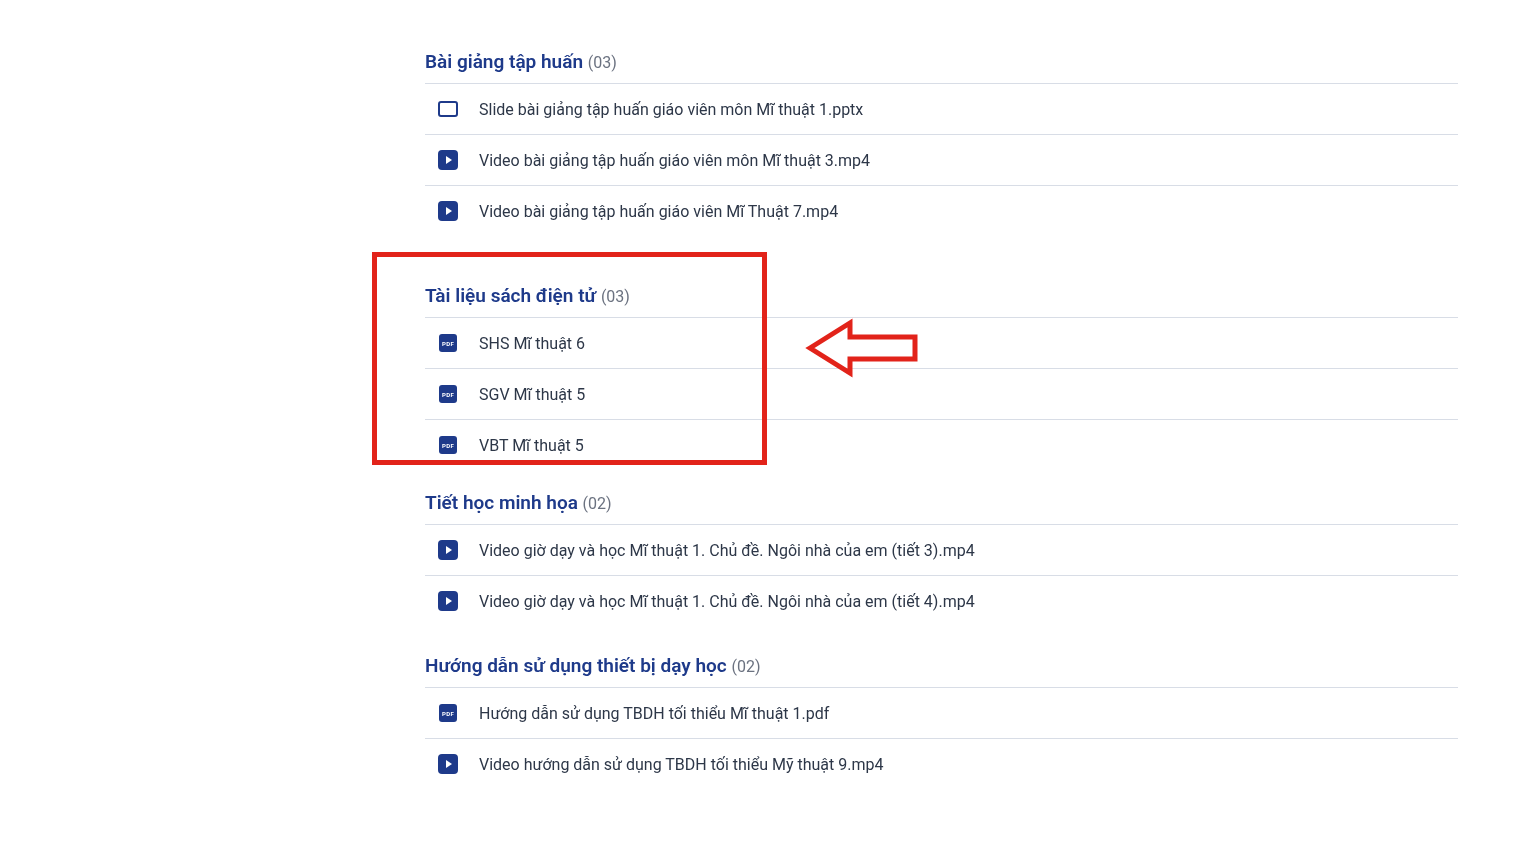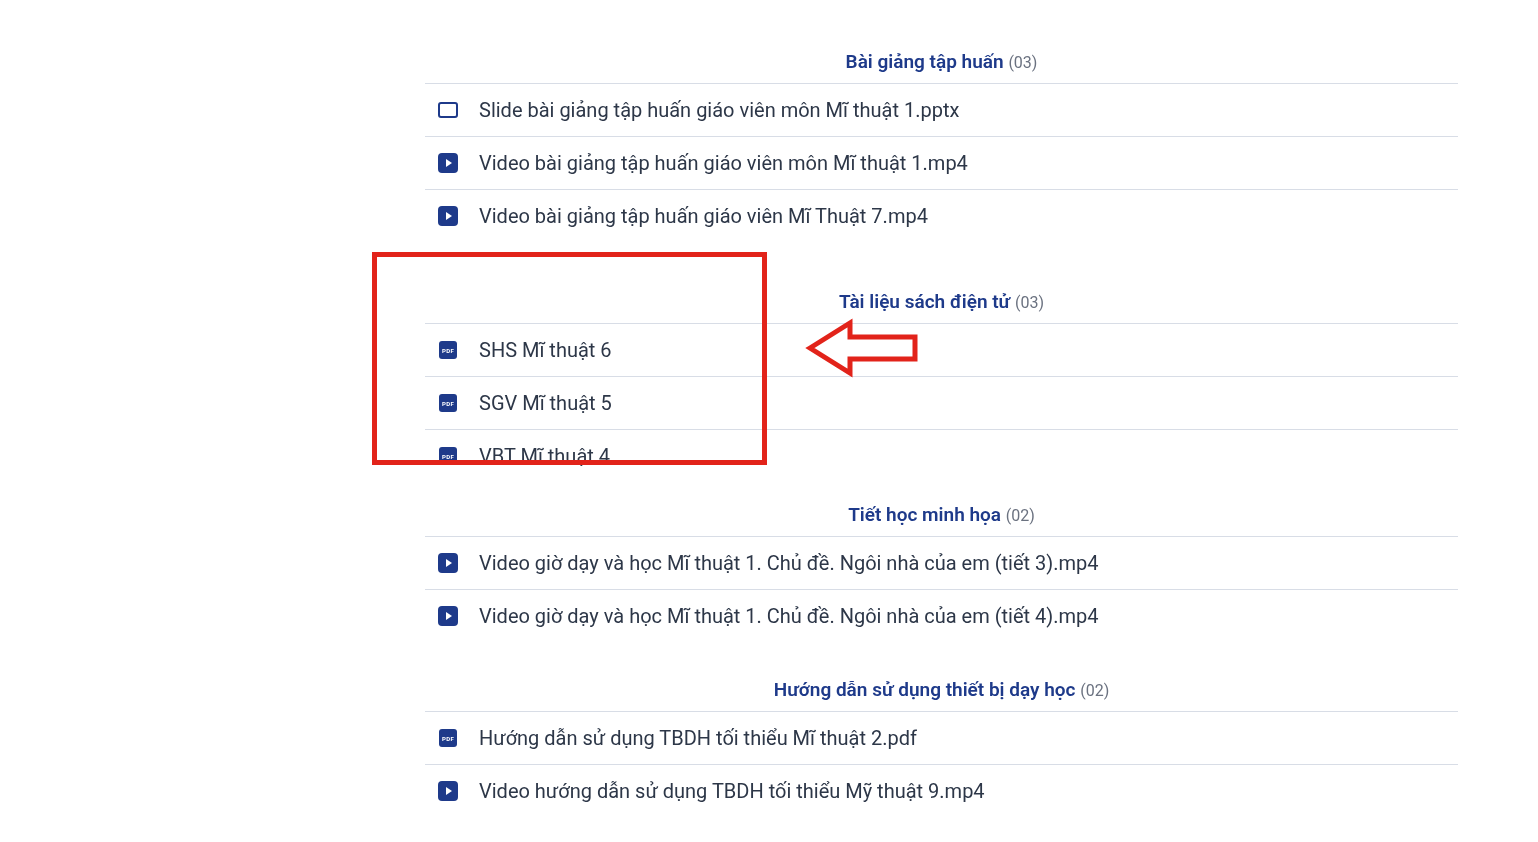--- a/index.html
+++ b/index.html
@@ -8,21 +8,20 @@
       background: #fff;
       width: 1538px;
       height: 842px;
       position: relative;
       overflow: hidden;
     }
     .container {
       padding-left: 425px;
       padding-right: 80px;
       padding-top: 0;
-      text-align: center;
     }
     .section {
       margin-top: 28px;
     }
     .section-header {
       font-size: 19px;
       font-weight: 600;
       color: #1e3a8a;
       padding-bottom: 10px;
     }
@@ -80,21 +79,21 @@
       margin-left: 2px;
     }
     .icon-slide {
       width: 20px;
       height: 16px;
       border: 2.5px solid #1e3a8a;
       border-radius: 3px;
       background: #fff;
     }
     .item-label {
-      font-size: 20px;
+      font-size: 16px;
       color: #2d3748;
     }
     
     .highlight-box {
       position: absolute;
       border: 5px solid #e2231a;
       pointer-events: none;
       z-index: 10;
     }
     
@@ -132,21 +131,21 @@
     <div class="item">
       <span class="icon-wrap">
           <span class="icon-slide"></span>
         </span>
       <span class="item-label">Slide bài giảng tập huấn giáo viên môn Mĩ thuật 1.pptx</span>
     </div>
     <div class="item">
       <span class="icon-wrap">
           <span class="icon-video"></span>
         </span>
-      <span class="item-label">Video bài giảng tập huấn giáo viên môn Mĩ thuật 1.mp4</span>
+      <span class="item-label">Video bài giảng tập huấn giáo viên môn Mĩ thuật 3.mp4</span>
     </div>
     <div class="item">
       <span class="icon-wrap">
           <span class="icon-video"></span>
         </span>
       <span class="item-label">Video bài giảng tập huấn giáo viên Mĩ Thuật 7.mp4</span>
     </div>
   </div>
 
   <div class="section" style="margin-top:48px;">
@@ -163,21 +162,21 @@
     <div class="item">
       <span class="icon-wrap">
           <span class="icon-pdf">PDF</span>
         </span>
       <span class="item-label">SGV Mĩ thuật 5</span>
     </div>
     <div class="item">
       <span class="icon-wrap">
           <span class="icon-pdf">PDF</span>
         </span>
-      <span class="item-label">VBT Mĩ thuật 4</span>
+      <span class="item-label">VBT Mĩ thuật 5</span>
     </div>
   </div>
 
   <div class="section" style="margin-top:21px;">
     <div class="section-header">
       <span>Tiết học minh họa</span>
       <span class="section-count">(02)</span>
     </div>
     <div class="item">
       <span class="icon-wrap">
@@ -186,30 +185,30 @@
       <span class="item-label">Video giờ dạy và học Mĩ thuật 1. Chủ đề. Ngôi nhà của em (tiết 3).mp4</span>
     </div>
     <div class="item">
       <span class="icon-wrap">
           <span class="icon-video"></span>
         </span>
       <span class="item-label">Video giờ dạy và học Mĩ thuật 1. Chủ đề. Ngôi nhà của em (tiết 4).mp4</span>
     </div>
   </div>
 
-  <div class="section" style="margin-top:36px;">
+  <div class="section" style="margin-top:28px;">
     <div class="section-header">
       <span>Hướng dẫn sử dụng thiết bị dạy học</span>
       <span class="section-count">(02)</span>
     </div>
     <div class="item">
       <span class="icon-wrap">
           <span class="icon-pdf">PDF</span>
         </span>
-      <span class="item-label">Hướng dẫn sử dụng TBDH tối thiểu Mĩ thuật 2.pdf</span>
+      <span class="item-label">Hướng dẫn sử dụng TBDH tối thiểu Mĩ thuật 1.pdf</span>
     </div>
     <div class="item">
       <span class="icon-wrap">
           <span class="icon-video"></span>
         </span>
       <span class="item-label">Video hướng dẫn sử dụng TBDH tối thiểu Mỹ thuật 9.mp4</span>
     </div>
   </div>
 
 </div>

